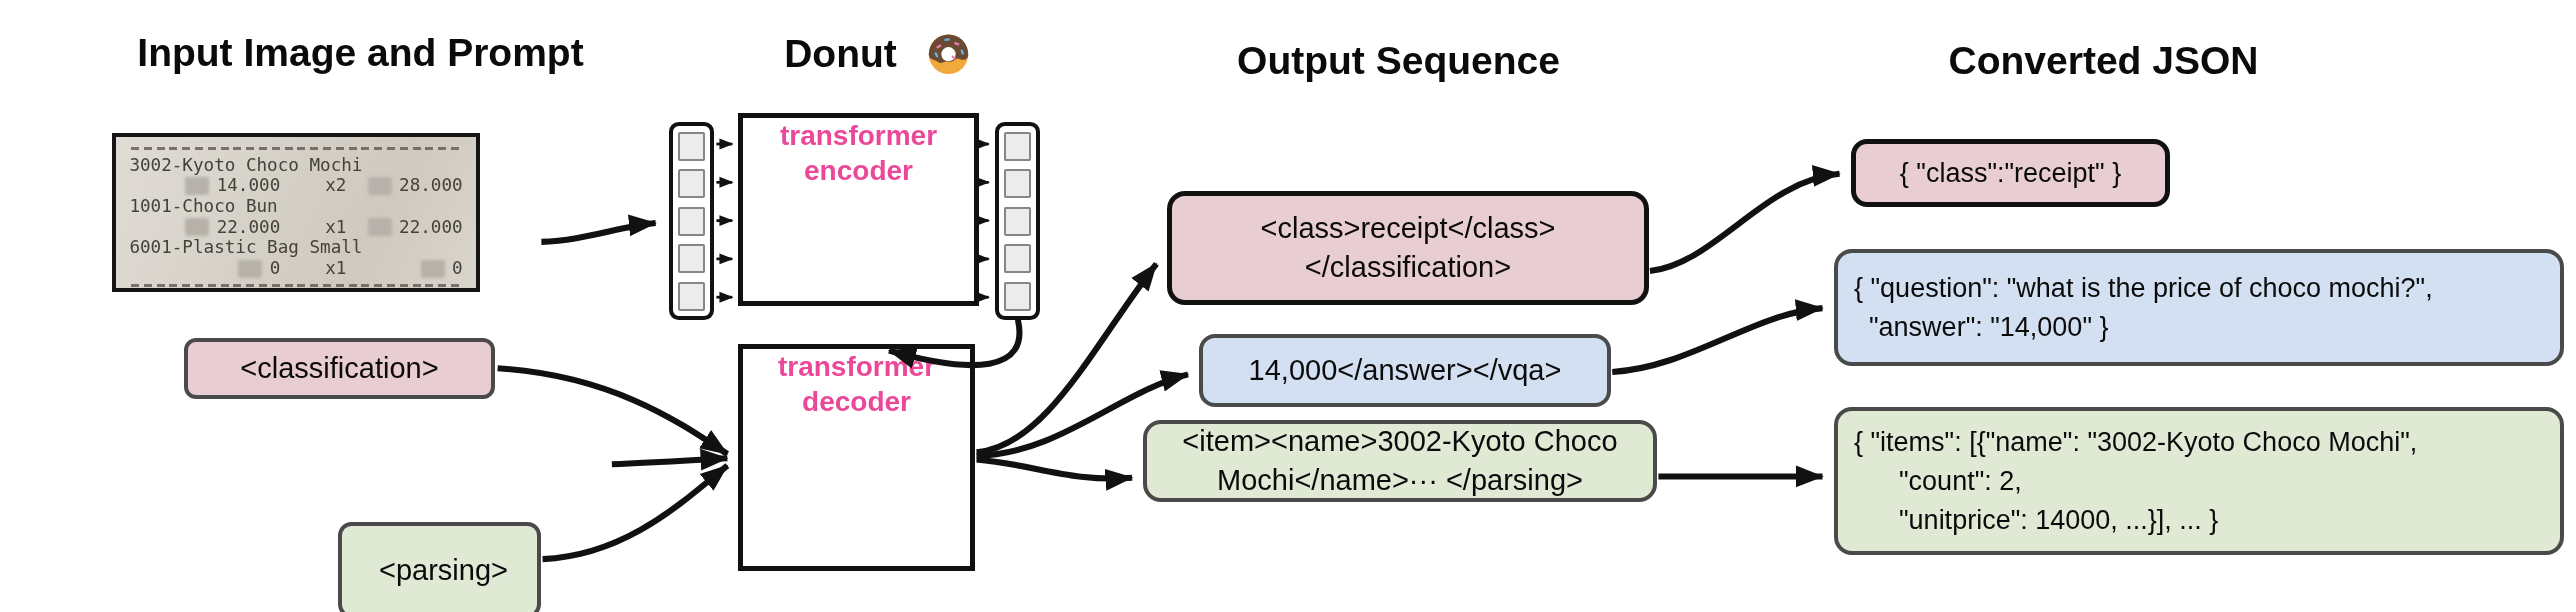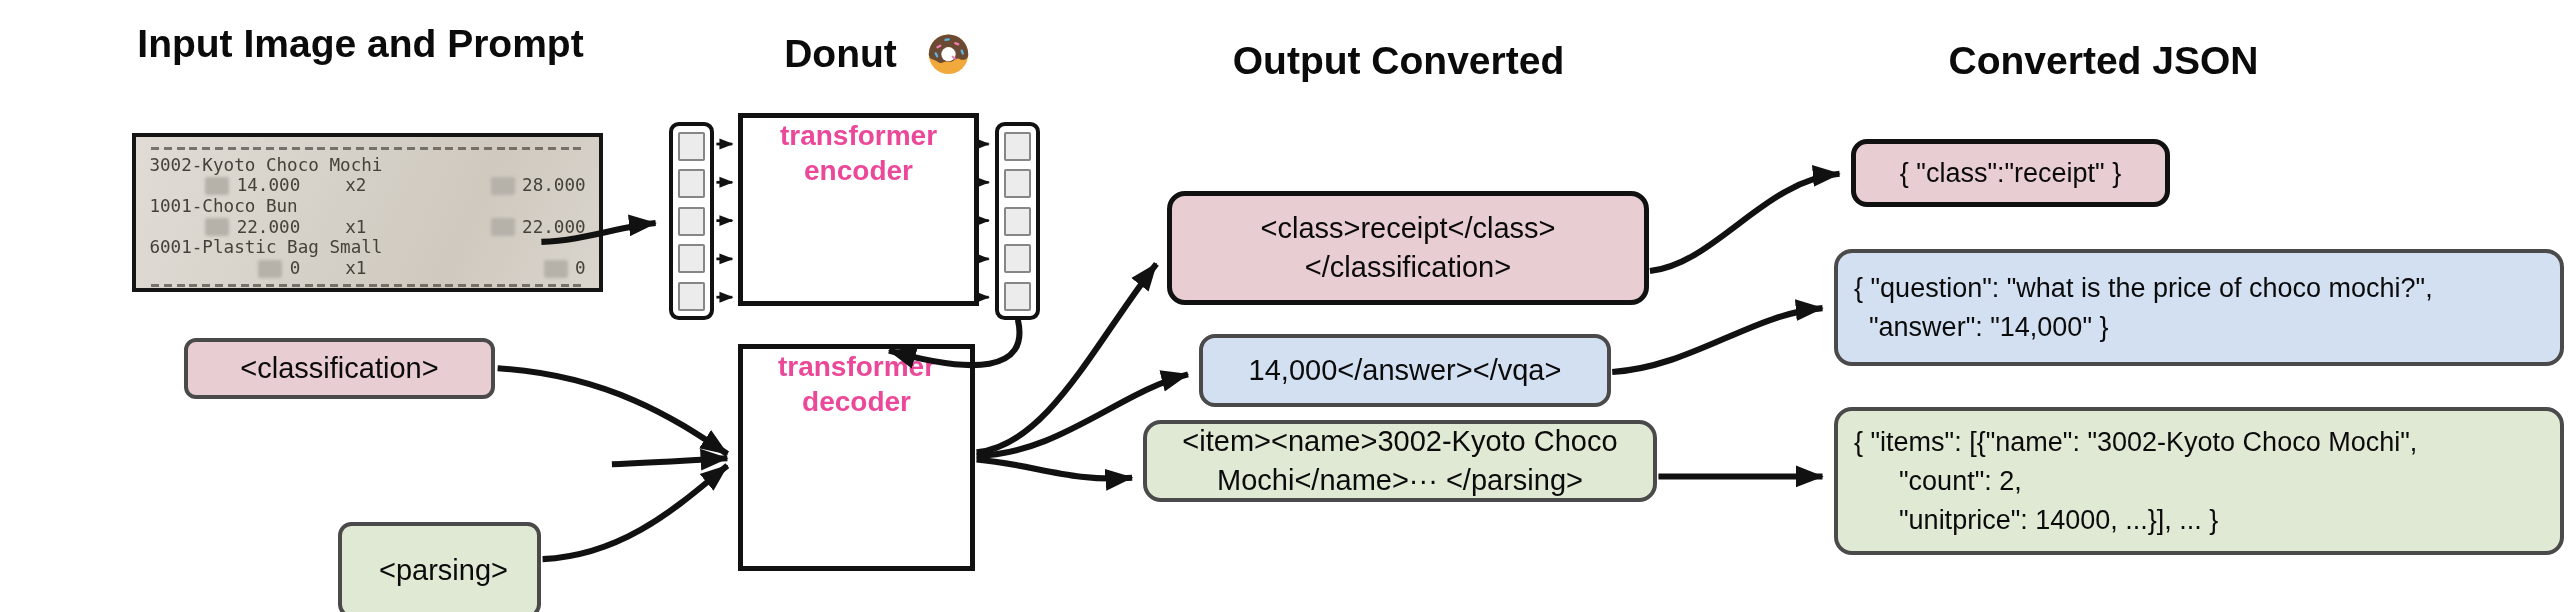--- a/index.html
+++ b/index.html
@@ -7,21 +7,21 @@
     position:relative;width:2576px;height:612px;background:#ffffff;
     font-family:"Liberation Sans",sans-serif;overflow:hidden;
   }
   .heading{
     position:absolute;font-size:39px;font-weight:bold;color:#0b0b0b;
     text-align:center;white-space:nowrap;letter-spacing:0px;
   }
   .donut-head{display:flex;align-items:center;justify-content:center;gap:27px;}
   
   .receipt{
-    position:absolute;left:132px;top:133px;width:471px;height:159px;box-sizing:border-box;
+    position:absolute;left:112px;top:133px;width:368px;height:159px;box-sizing:border-box;
     border:4.9px solid #151515;
     background:linear-gradient(115deg,#e0dcd5 0%,#d5d0c7 45%,#cfc9bf 70%,#dad5cd 100%);
     font-family:"DejaVu Sans Mono",monospace;color:#45423a;
     font-size:17.6px;line-height:20.7px;padding:7.3px 13.4px;
   }
   .r-dash{height:3px;margin:2.4px 1.2px 4.9px 1.2px;opacity:.75;
     background:repeating-linear-gradient(90deg,#55514a 0px,#55514a 8px,transparent 8px,transparent 12.8px);}
   .r-dash.bottom{margin-top:5.5px;}
   .r-line{white-space:nowrap;}
   .r-amt{display:flex;justify-content:space-between;padding-left:56px;}
@@ -52,38 +52,38 @@
   .rbox.left-align{align-items:flex-start;text-align:left;padding-left:16px;}
   .rbox .jline{white-space:pre;}
   
   svg.arrows{position:absolute;left:0;top:0;pointer-events:none;}
 </style>
 </head>
 <body>
 
 <div class="canvas">
 
-  <div class="heading" style="left:87px;top:22px;width:547px;text-align:center;">Input Image and Prompt</div>
+  <div class="heading" style="left:87px;top:31px;width:547px;text-align:center;">Input Image and Prompt</div>
 
   <div class="heading donut-head" style="left:757px;top:29px;width:243px;">
     <span>Donut</span>
     <svg width="49" height="49" viewBox="0 0 72 72">
       <circle cx="36" cy="37" r="29" fill="#f2a93b"></circle>
       <path d="M7 37 A29 29 0 0 1 65 37 C65 45 58 47 52 44 C46 41 44 50 36 48 C28 46 27 53 20 48 C13 43 8 46 7 37 Z" fill="#6b4a33"></path>
       <circle cx="36" cy="37" r="10.5" fill="#ffffff"></circle>
       <rect x="18" y="24" width="8" height="3.4" rx="1.6" fill="#ef7bb1" transform="rotate(-28 22 26)"></rect>
       <rect x="44" y="20" width="8" height="3.4" rx="1.6" fill="#ef7bb1" transform="rotate(22 48 22)"></rect>
       <rect x="30" y="14" width="8" height="3.4" rx="1.6" fill="#5bb7e5" transform="rotate(-10 34 16)"></rect>
       <rect x="52" y="32" width="8" height="3.4" rx="1.6" fill="#5bb7e5" transform="rotate(70 56 34)"></rect>
       <rect x="14" y="36" width="8" height="3.4" rx="1.6" fill="#5bb7e5" transform="rotate(62 18 38)"></rect>
       <rect x="40" y="40" width="7" height="3.2" rx="1.6" fill="#ef7bb1" transform="rotate(40 43 42)"></rect>
     </svg>
   </div>
 
-  <div class="heading" style="left:1125px;top:39px;width:547px;">Output Converted</div>
+  <div class="heading" style="left:1125px;top:39px;width:547px;">Output Sequence</div>
 
   <div class="heading" style="left:1830px;top:39px;width:547px;">Converted JSON</div>
 
   <div class="receipt">
     <div class="r-dash"></div>
     <div class="r-line">3002-Kyoto Choco Mochi</div>
     <div class="r-line r-amt">
       <span><span class="patch"></span><span>14.000</span><span class="r-qty">x2</span></span>
       <span><span class="patch"></span><span>28.000</span></span>
     </div>

